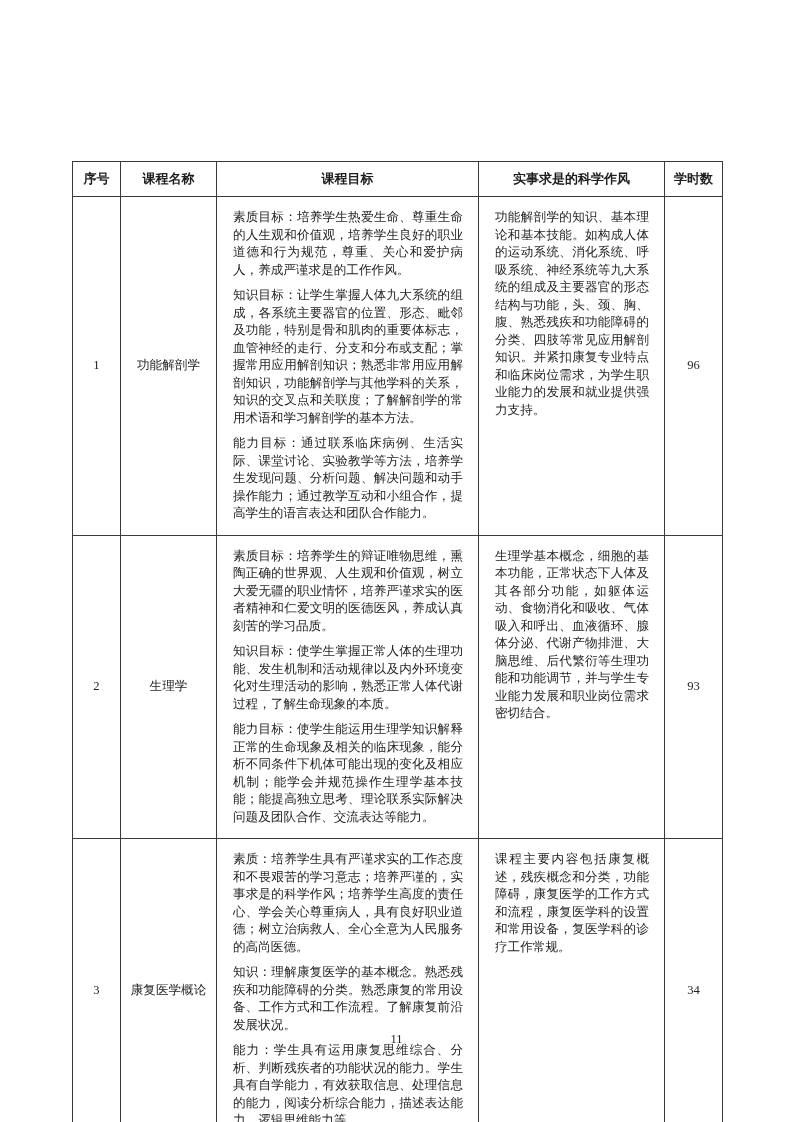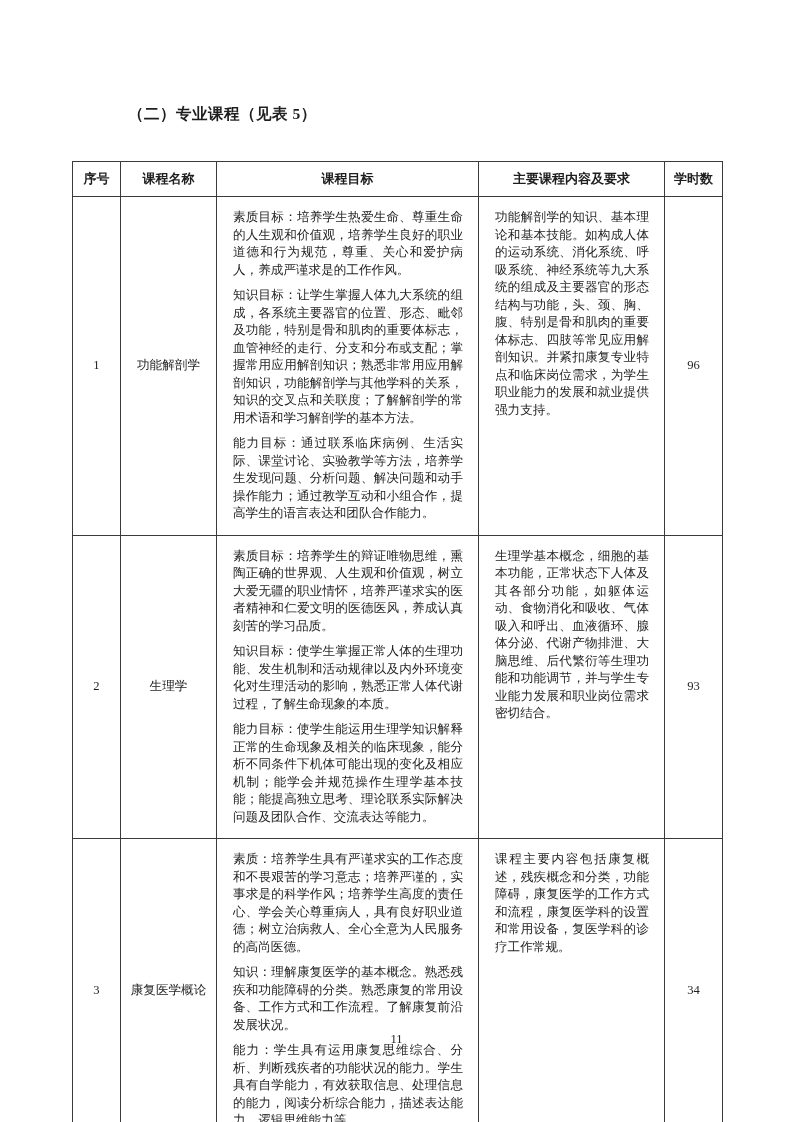--- a/index.html
+++ b/index.html
@@ -70,51 +70,50 @@
     top: 1032px;
     width: 793px;
     text-align: center;
     font-size: 12.5px;
   }
 </style>
 </head>
 <body>
 
 <div class="page">
-  <div class="section-heading">（二）专业课程（见表 5）</div>
 
 
   <table class="course-table">
     <colgroup id="colgroup">
         <col style="width: 48px;">
         <col style="width: 96px;">
         <col style="width: 262px;">
         <col style="width: 186px;">
         <col style="width: 58px;">
       </colgroup>
     <thead>
       <tr id="header-row">
           <th>序号</th>
           <th>课程名称</th>
           <th>课程目标</th>
-          <th>主要课程内容及要求</th>
+          <th>实事求是的科学作风</th>
           <th>学时数</th>
         </tr>
     </thead>
     <tbody id="table-body">
         <tr style="height: 314px;">
           <td class="center-cell">1</td>
           <td class="center-cell">功能解剖学</td>
           <td class="text-cell">
             <p>素质目标：培养学生热爱生命、尊重生命的人生观和价值观，培养学生良好的职业道德和行为规范，尊重、关心和爱护病人，养成严谨求是的工作作风。</p>
             <p>知识目标：让学生掌握人体九大系统的组成，各系统主要器官的位置、形态、毗邻及功能，特别是骨和肌肉的重要体标志，血管神经的走行、分支和分布或支配；掌握常用应用解剖知识；熟悉非常用应用解剖知识，功能解剖学与其他学科的关系，知识的交叉点和关联度；了解解剖学的常用术语和学习解剖学的基本方法。</p>
             <p>能力目标：通过联系临床病例、生活实际、课堂讨论、实验教学等方法，培养学生发现问题、分析问题、解决问题和动手操作能力；通过教学互动和小组合作，提高学生的语言表达和团队合作能力。</p>
           </td>
           <td class="text-cell">
-            <p>功能解剖学的知识、基本理论和基本技能。如构成人体的运动系统、消化系统、呼吸系统、神经系统等九大系统的组成及主要器官的形态结构与功能，头、颈、胸、腹、特别是骨和肌肉的重要体标志、四肢等常见应用解剖知识。并紧扣康复专业特点和临床岗位需求，为学生职业能力的发展和就业提供强力支持。</p>
+            <p>功能解剖学的知识、基本理论和基本技能。如构成人体的运动系统、消化系统、呼吸系统、神经系统等九大系统的组成及主要器官的形态结构与功能，头、颈、胸、腹、熟悉残疾和功能障碍的分类、四肢等常见应用解剖知识。并紧扣康复专业特点和临床岗位需求，为学生职业能力的发展和就业提供强力支持。</p>
           </td>
           <td class="center-cell">96</td>
         </tr>
         <tr style="height: 265px;">
           <td class="center-cell">2</td>
           <td class="center-cell">生理学</td>
           <td class="text-cell">
             <p>素质目标：培养学生的辩证唯物思维，熏陶正确的世界观、人生观和价值观，树立大爱无疆的职业情怀，培养严谨求实的医者精神和仁爱文明的医德医风，养成认真刻苦的学习品质。</p>
             <p>知识目标：使学生掌握正常人体的生理功能、发生机制和活动规律以及内外环境变化对生理活动的影响，熟悉正常人体代谢过程，了解生命现象的本质。</p>
             <p>能力目标：使学生能运用生理学知识解释正常的生命现象及相关的临床现象，能分析不同条件下机体可能出现的变化及相应机制；能学会并规范操作生理学基本技能；能提高独立思考、理论联系实际解决问题及团队合作、交流表达等能力。</p>

